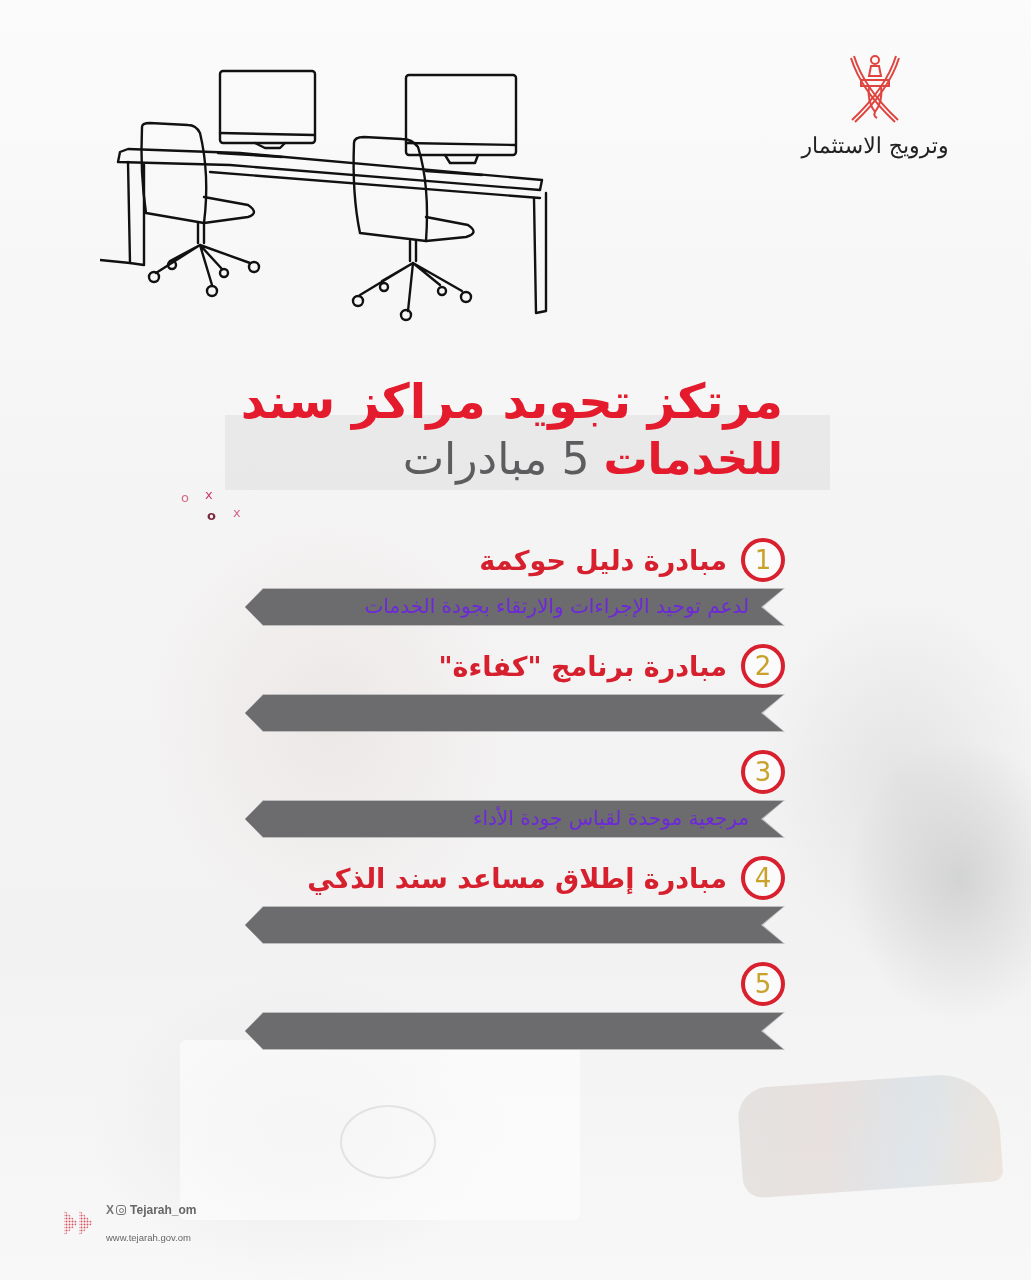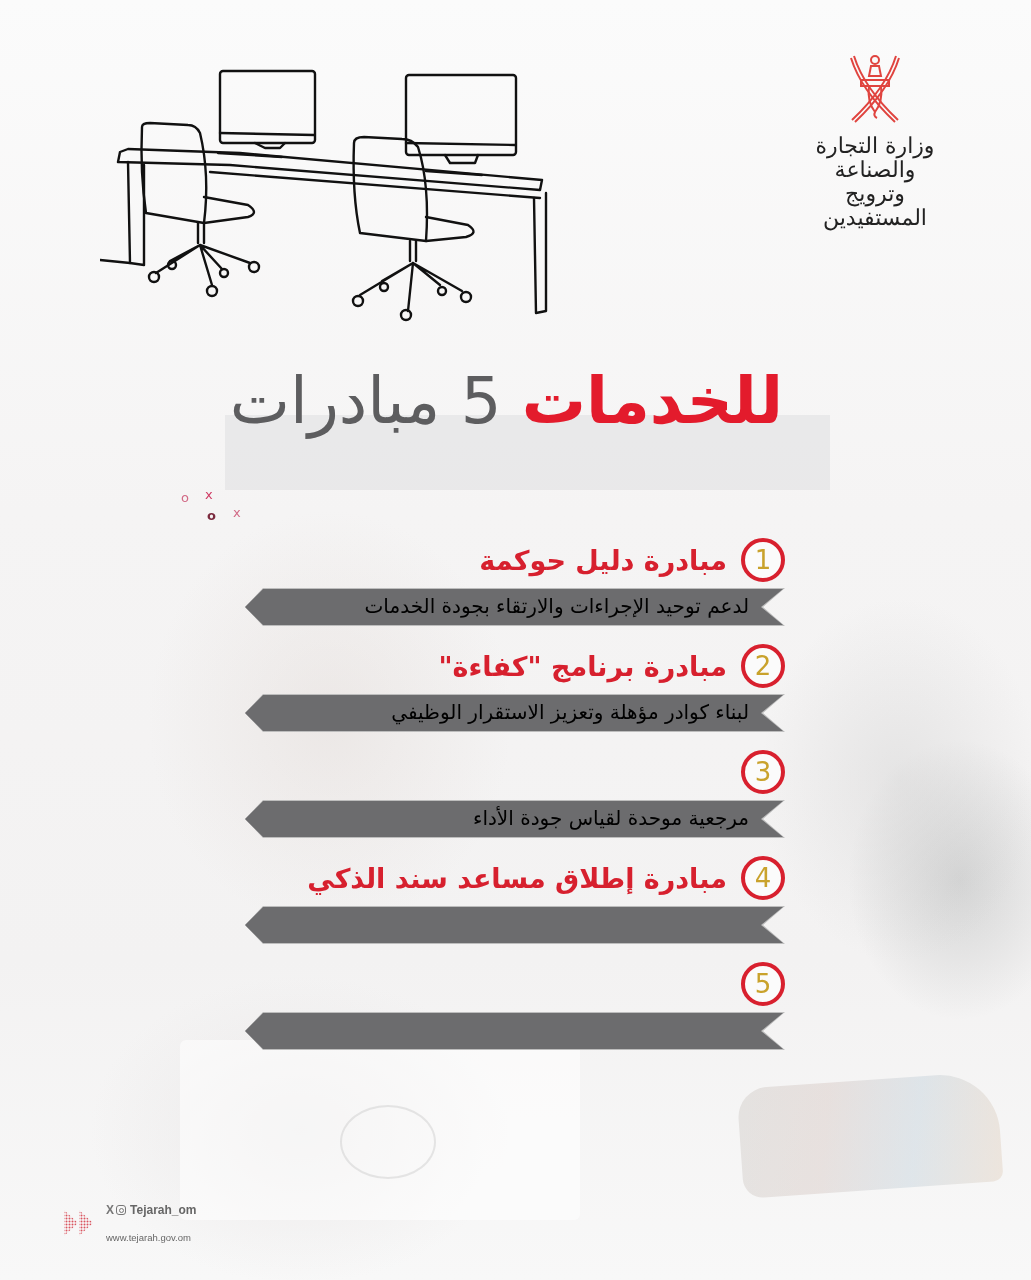--- a/index.html
+++ b/index.html
@@ -54,21 +54,21 @@
       position: absolute; left: 225px; top: 415px; width: 605px; height: 75px;
       background: rgba(222,222,224,0.55);
     }
     .title {
       position: absolute; right: 248px; top: 372px; width: 600px;
       direction: rtl; text-align: right;
       font-family: "DejaVu Sans", sans-serif;
       line-height: 58px;
     }
     .title .l1 { font-size: 48px; font-weight: bold; color: #e31b2c; display: block; }
-    .title .l2 { font-size: 64px; display: block; }
+    .title .l2 { font-size: 44px; display: block; }
     .title .red { color: #e31b2c; font-weight: bold; }
     .title .gray { color: #5d5d5f; }
 
     
     .deco { position: absolute; font-family: "DejaVu Sans", sans-serif; font-size: 13px; line-height: 13px; }
 
     
     .item { position: absolute; left: 245px; width: 540px; height: 100px; }
     .item-head {
       position: absolute; right: 0; top: 0; height: 48px;
@@ -89,21 +89,21 @@
       background: #6c6c6e;
       clip-path: polygon(18px 0, 100% 0, calc(100% - 22px) 50%, 100% 100%, 18px 100%, 0 50%);
     }
     .banner-edge {
       position: absolute; left: 0; top: 52px; width: 540px; height: 38px;
       background: #bdbdbd;
       clip-path: polygon(18px 0, 100% 0, calc(100% - 22px) 50%, 100% 100%, 18px 100%, 0 50%);
     }
     .banner-text {
       position: absolute; right: 36px; top: 58px;
-      direction: rtl; font-size: 20px; color: #000000; white-space: nowrap;
+      direction: rtl; font-size: 20px; color: #6d28d9; white-space: nowrap;
     }
 
     
     .footer { position: absolute; left: 62px; top: 1203px; display: flex; align-items: center; gap: 10px; }
     .footer-arrows { display: flex; }
     .footer-text .handle { font-family: "Liberation Sans", sans-serif; font-size: 12px; font-weight: bold; color: #666; display: flex; align-items: center; gap: 2px; }
     .footer-text .url { font-family: "Liberation Sans", sans-serif; font-size: 9.5px; color: #666; margin-top: 15px; }
     .mini-icon { display: inline-block; font-size: 12px; color: #777; }
     .insta { width: 10px; height: 10px; border: 1.5px solid #777; border-radius: 3px; position: relative; display: inline-block; margin-right: 2px; }
     .insta::after { content: ""; position: absolute; left: 2px; top: 2px; width: 3px; height: 3px; border: 1px solid #777; border-radius: 50%; }
@@ -169,27 +169,27 @@
     <path d="M56 8 Q46 40 12 72"></path>
     <path d="M53 6 Q43 38 9 70"></path>
 
     <circle cx="32" cy="10" r="4"></circle>
     <path d="M28 16 L36 16 L38 26 L26 26 Z"></path>
     <path d="M18 30 L46 30 L46 36 L18 36 Z"></path>
     <path d="M26 36 Q24 52 32 62 Q40 52 38 36"></path>
     <path d="M32 62 Q30 66 34 68"></path>
   </svg>
   <div class="logo-text">
-    <div>وزارة التجارة والصناعة</div>
-    <div>وترويج المستفيدين</div>
+    <div>وترويج الاستثمار</div>
   </div>
 </div>
 
 <div class="title-panel"></div>
 <div class="title">
+  <span class="l1">مرتكز تجويد مراكز سند</span>
   <span class="l2">
     <span class="red">للخدمات</span>
     <span class="gray">5 مبادرات</span>
   </span>
 </div>
 
 <span class="deco" style="left:181px; top:491px; color:#d26a86;">o</span>
 <span class="deco" style="left:205px; top:488px; color:#cf3a63;">x</span>
 <span class="deco" style="left:207px; top:509px; color:#7b2a3e; font-weight:bold;">o</span>
 <span class="deco" style="left:233px; top:506px; color:#d26a86;">x</span>
@@ -204,21 +204,20 @@
   <div class="banner-text">لدعم توحيد الإجراءات والارتقاء بجودة الخدمات</div>
 </div>
 
 <div class="item" style="top:642px;">
   <div class="item-head">
     <div class="num-circle">2</div>
     <div class="item-title">مبادرة برنامج "كفاءة"</div>
   </div>
   <div class="banner-edge"></div>
   <div class="banner"></div>
-  <div class="banner-text">لبناء كوادر مؤهلة وتعزيز الاستقرار الوظيفي</div>
 </div>
 
 <div class="item" style="top:748px;">
   <div class="item-head">
     <div class="num-circle">3</div>
   </div>
   <div class="banner-edge"></div>
   <div class="banner"></div>
   <div class="banner-text">مرجعية موحدة لقياس جودة الأداء</div>
 </div>

